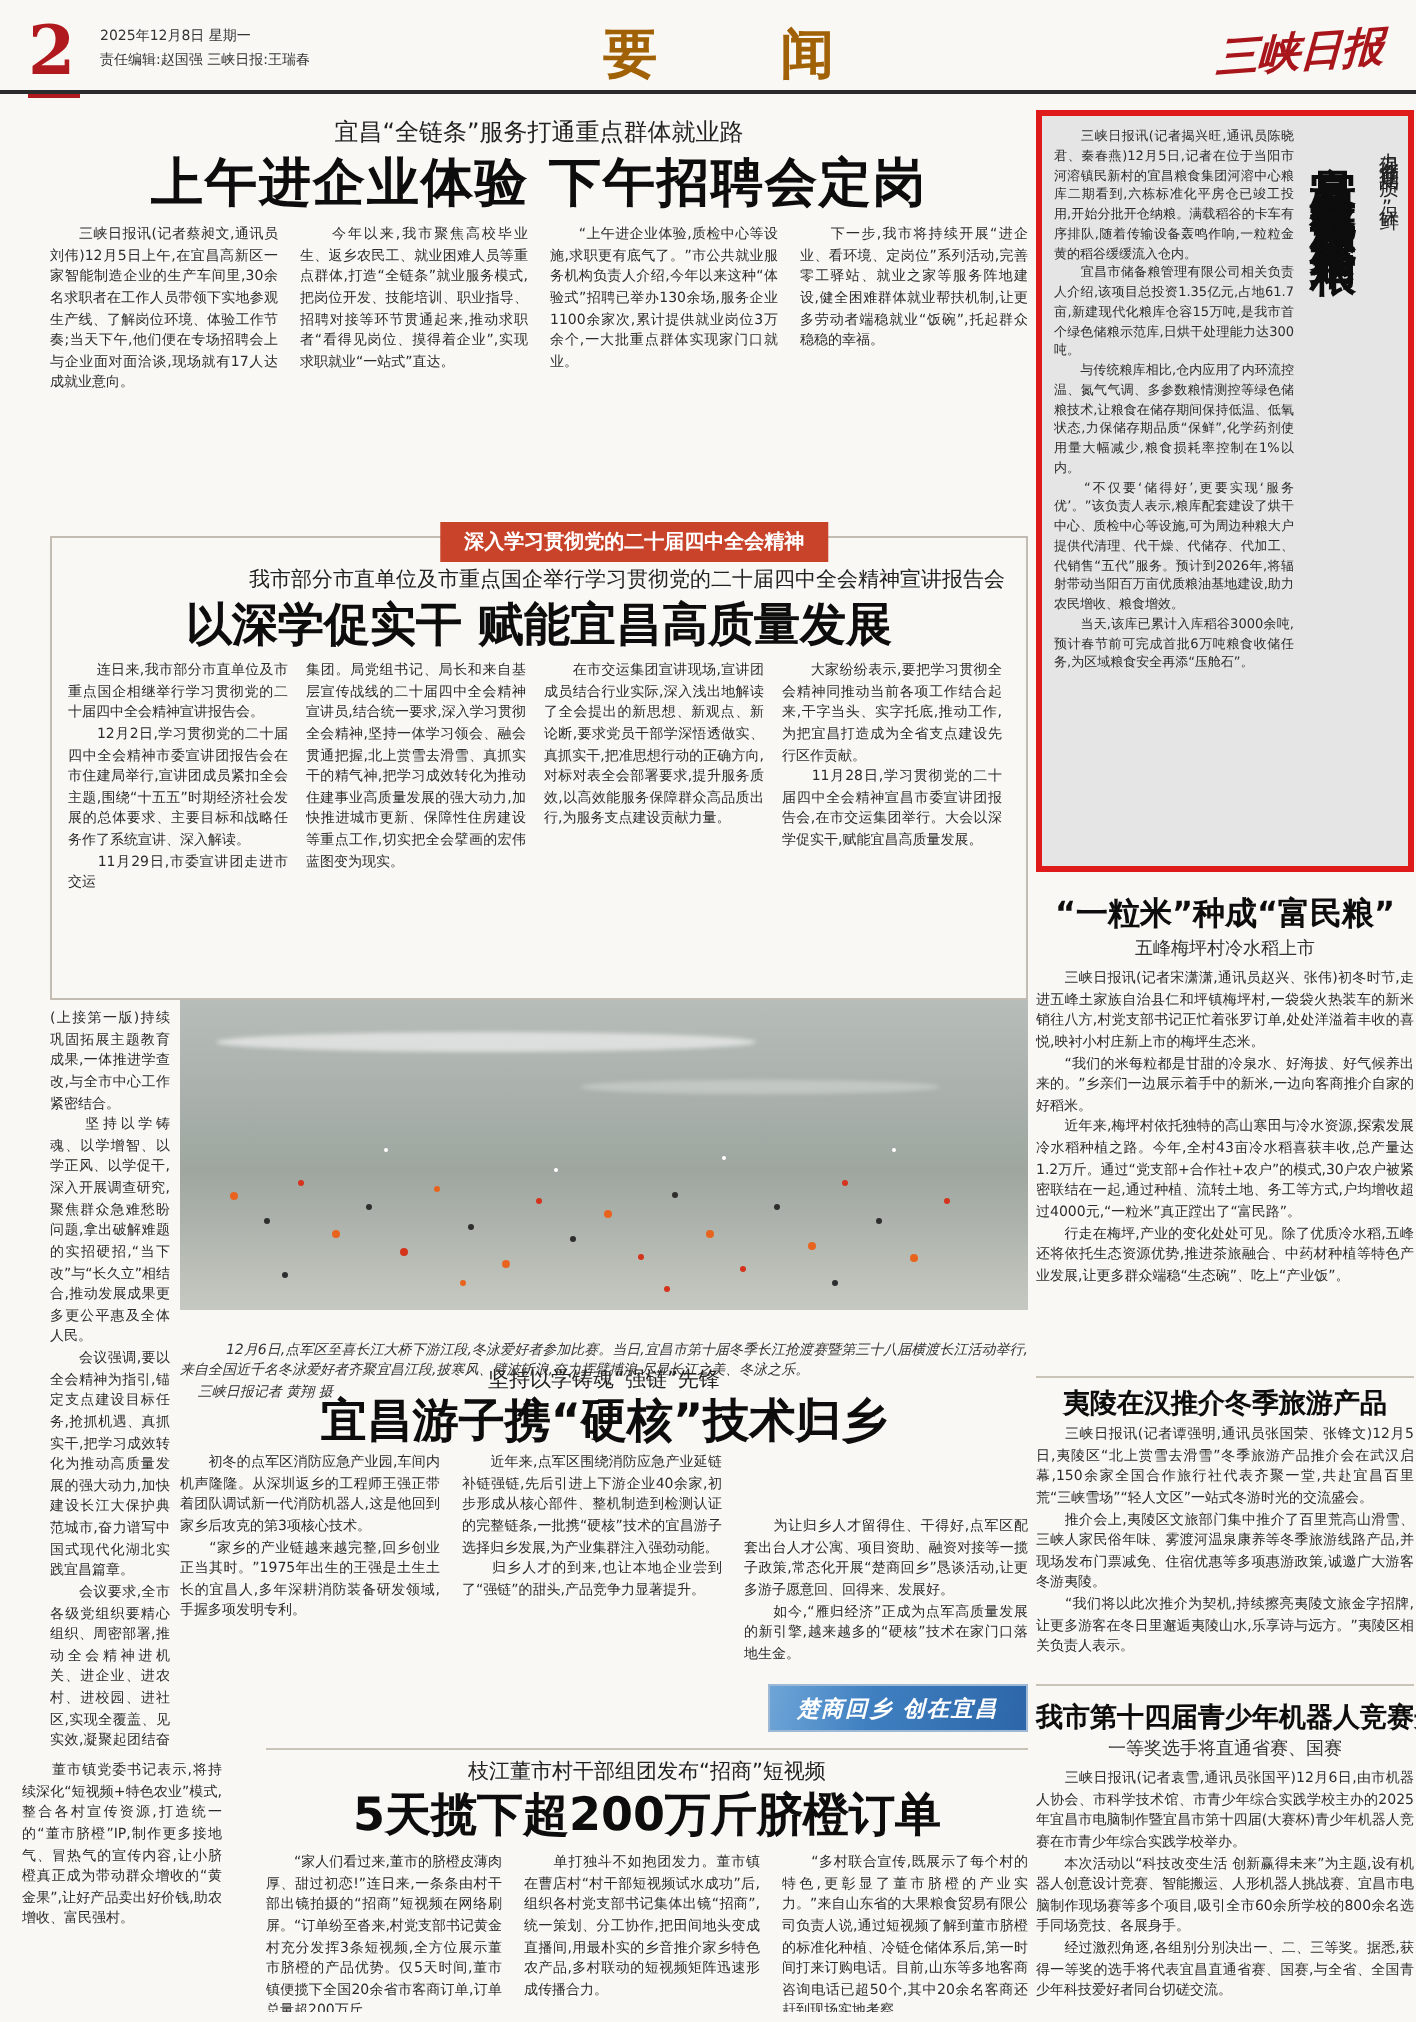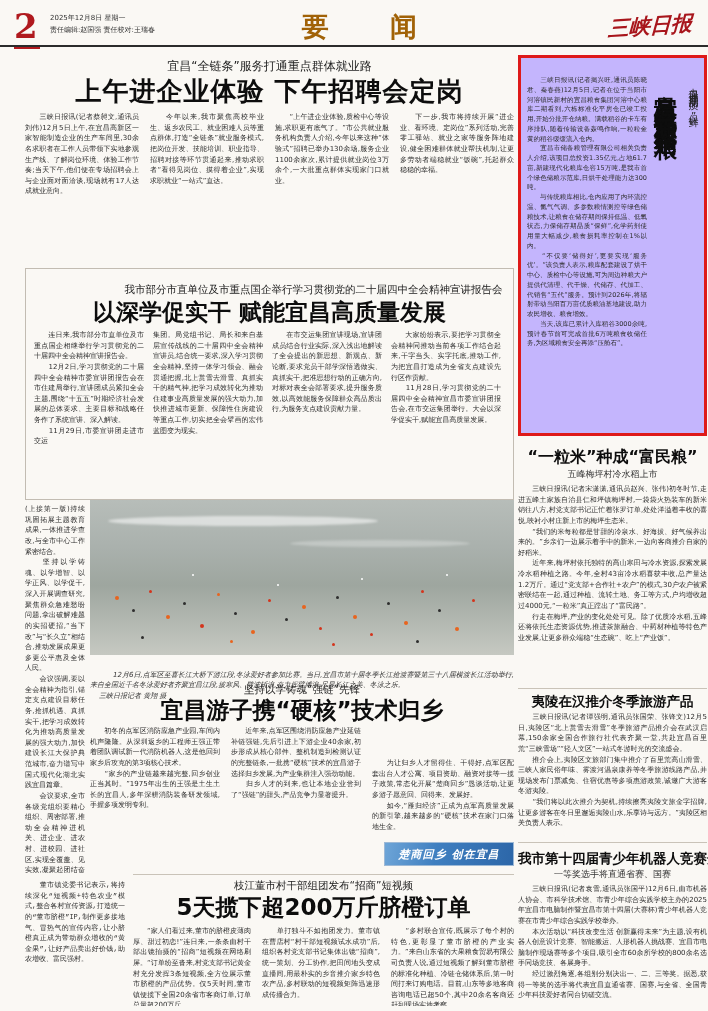--- a/index.html
+++ b/index.html
@@ -25,21 +25,21 @@
   .headline-md { font:bold 16px "DejaVu Sans", sans-serif; color:#0d0d0d; text-align:center; white-space:nowrap; }
   .headline-sm { font:bold 13.5px "DejaVu Sans", sans-serif; color:#0d0d0d; text-align:center; white-space:nowrap; }
   .subhead { font-size:9px; color:#333; text-align:center; white-space:nowrap; }
   
   .bodytext {
     font-size:7px; line-height:1.52; text-align:justify; color:#2c2c2c;
     white-space:pre-wrap; overflow:hidden; text-justify:inter-character;
   }
   .bodytext-xs { font-size:6.5px; line-height:1.5; }
   
-  .grain-box { border:3px solid #de1a1a; background:#c4b5fd; display:flex; flex-direction:row; padding:18px 4px 6px 6px; gap:4px; }
+  .grain-box { border:3px solid #de1a1a; background:#e5e5e5; display:flex; flex-direction:row; padding:6px 4px 6px 6px; gap:4px; }
   .grain-body { flex:1; }
   .vert { writing-mode:vertical-rl; text-orientation:upright; }
   .grain-headline { font:bold 23px "DejaVu Sans", sans-serif; color:#0d0d0d; letter-spacing:3px; }
   .grain-kicker { font-size:10px; color:#222; letter-spacing:2px; padding-top:4px; }
   
   .study-box { border:1px solid #c2bcb2; }
   .banner { background:#c8432a; color:#fff; font:bold 10px "DejaVu Sans", sans-serif; padding:3px 12px; white-space:nowrap; }
   
   .photo { background:linear-gradient(180deg,#b7bdb9 0%,#aab1ad 30%,#9ea69f 55%,#b4b9b2 80%,#c6c9c2 100%); overflow:hidden; }
   .wave { position:absolute; background:rgba(255,255,255,.55); border-radius:50%; filter:blur(1px); }
@@ -59,21 +59,21 @@
 <body>
 
 <div class="page">
 
   <div class="abs" style="left:14px; top:6px;">
     <div class="pagenum">2</div>
     <div class="pagenum-bar" style="width:26px;"></div>
   </div>
   <div class="abs dateline" style="left:50px; top:13px;">
     <div>2025年12月8日 星期一</div>
-    <div>责任编辑:赵国强 责任校对:王瑞春</div>
+    <div>责任编辑:赵国强 三峡日报:王瑞春</div>
   </div>
   <div class="abs section-title" style="left:50%; top:9px; transform:translateX(-37%);">要 闻</div>
   <div class="abs masthead" style="right:16px; top:12px;">三峡日报</div>
   <div class="abs header-rule" style="left:0; top:45px; width:708px;"></div>
 
   <div class="abs kicker" style="left:25px; top:58px; width:489px;">宜昌“全链条”服务打通重点群体就业路</div>
   <div class="abs headline-xl" style="left:25px; top:74px; width:489px;">上午进企业体验 下午招聘会定岗</div>
   <div class="abs bodytext" style="left:25px;  top:112px; width:114px; height:146px;">　　三峡日报讯(记者蔡昶文,通讯员刘伟)12月5日上午,在宜昌高新区一家智能制造企业的生产车间里,30余名求职者在工作人员带领下实地参观生产线、了解岗位环境、体验工作节奏;当天下午,他们便在专场招聘会上与企业面对面洽谈,现场就有17人达成就业意向。</div>
   <div class="abs bodytext" style="left:150px; top:112px; width:114px; height:146px;">　　今年以来,我市聚焦高校毕业生、返乡农民工、就业困难人员等重点群体,打造“全链条”就业服务模式,把岗位开发、技能培训、职业指导、招聘对接等环节贯通起来,推动求职者“看得见岗位、摸得着企业”,实现求职就业“一站式”直达。</div>
   <div class="abs bodytext" style="left:275px; top:112px; width:114px; height:146px;">　　“上午进企业体验,质检中心等设施,求职更有底气了。”市公共就业服务机构负责人介绍,今年以来这种“体验式”招聘已举办130余场,服务企业1100余家次,累计提供就业岗位3万余个,一大批重点群体实现家门口就业。</div>
@@ -83,20 +83,21 @@
     <div class="grain-body bodytext bodytext-xs">　　三峡日报讯(记者揭兴旺,通讯员陈晓君、秦春燕)12月5日,记者在位于当阳市河溶镇民新村的宜昌粮食集团河溶中心粮库二期看到,六栋标准化平房仓已竣工投用,开始分批开仓纳粮。满载稻谷的卡车有序排队,随着传输设备轰鸣作响,一粒粒金黄的稻谷缓缓流入仓内。
 　　宜昌市储备粮管理有限公司相关负责人介绍,该项目总投资1.35亿元,占地61.7亩,新建现代化粮库仓容15万吨,是我市首个绿色储粮示范库,日烘干处理能力达300吨。
 　　与传统粮库相比,仓内应用了内环流控温、氮气气调、多参数粮情测控等绿色储粮技术,让粮食在储存期间保持低温、低氧状态,力保储存期品质“保鲜”,化学药剂使用量大幅减少,粮食损耗率控制在1%以内。
 　　“不仅要‘储得好’,更要实现‘服务优’。”该负责人表示,粮库配套建设了烘干中心、质检中心等设施,可为周边种粮大户提供代清理、代干燥、代储存、代加工、代销售“五代”服务。预计到2026年,将辐射带动当阳百万亩优质粮油基地建设,助力农民增收、粮食增效。
 　　当天,该库已累计入库稻谷3000余吨,预计春节前可完成首批6万吨粮食收储任务,为区域粮食安全再添“压舱石”。</div>
     <div class="vert grain-headline">宜昌首个绿色储粮示范库开仓纳粮</div>
     <div class="vert grain-kicker">力保储存期品质“保鲜”</div>
   </div>
 
   <div class="abs study-box" style="left:25px; top:268px; width:489px; height:232px;"></div>
+  <div class="abs banner" style="left:50%; top:261px; transform:translateX(-69%);">深入学习贯彻党的二十届四中全会精神</div>
   <div class="abs kicker-sm" style="left:25px; top:283px; width:577px;">我市部分市直单位及市重点国企举行学习贯彻党的二十届四中全会精神宣讲报告会</div>
   <div class="abs headline-lg" style="left:25px; top:297px; width:489px;">以深学促实干 赋能宜昌高质量发展</div>
   <div class="abs bodytext" style="left:34px;  top:330px; width:110px; height:163px;">　　连日来,我市部分市直单位及市重点国企相继举行学习贯彻党的二十届四中全会精神宣讲报告会。
 　　12月2日,学习贯彻党的二十届四中全会精神市委宣讲团报告会在市住建局举行,宣讲团成员紧扣全会主题,围绕“十五五”时期经济社会发展的总体要求、主要目标和战略任务作了系统宣讲、深入解读。
 　　11月29日,市委宣讲团走进市交运</div>
   <div class="abs bodytext" style="left:153px; top:330px; width:110px; height:163px;">集团。局党组书记、局长和来自基层宣传战线的二十届四中全会精神宣讲员,结合统一要求,深入学习贯彻全会精神,坚持一体学习领会、融会贯通把握,北上赏雪去滑雪、真抓实干的精气神,把学习成效转化为推动住建事业高质量发展的强大动力,加快推进城市更新、保障性住房建设等重点工作,切实把全会擘画的宏伟蓝图变为现实。</div>
   <div class="abs bodytext" style="left:272px; top:330px; width:110px; height:163px;">　　在市交运集团宣讲现场,宣讲团成员结合行业实际,深入浅出地解读了全会提出的新思想、新观点、新论断,要求党员干部学深悟透做实、真抓实干,把准思想行动的正确方向,对标对表全会部署要求,提升服务质效,以高效能服务保障群众高品质出行,为服务支点建设贡献力量。</div>
   <div class="abs bodytext" style="left:391px; top:330px; width:110px; height:163px;">　　大家纷纷表示,要把学习贯彻全会精神同推动当前各项工作结合起来,干字当头、实字托底,推动工作,为把宜昌打造成为全省支点建设先行区作贡献。
 　　11月28日,学习贯彻党的二十届四中全会精神宣昌市委宣讲团报告会,在市交运集团举行。大会以深学促实干,赋能宜昌高质量发展。</div>
 
@@ -156,21 +157,21 @@
 　　如今,“雁归经济”正成为点军高质量发展的新引擎,越来越多的“硬核”技术在家门口落地生金。</div>
   <div class="abs badge-blue" style="left:384px; top:842px; width:130px; height:24px;">楚商回乡 创在宜昌</div>
 
   <div class="abs divider" style="left:133px; top:874px; width:381px;"></div>
   <div class="abs kicker-sm" style="left:133px; top:879px; width:381px;">枝江董市村干部组团发布“招商”短视频</div>
   <div class="abs headline-lg" style="left:133px; top:892px; width:381px;">5天揽下超200万斤脐橙订单</div>
   <div class="abs bodytext" style="left:133px; top:926px; width:118px; height:80px;">　　“家人们看过来,董市的脐橙皮薄肉厚、甜过初恋!”连日来,一条条由村干部出镜拍摄的“招商”短视频在网络刷屏。“订单纷至沓来,村党支部书记黄金村充分发挥3条短视频,全方位展示董市脐橙的产品优势。仅5天时间,董市镇便揽下全国20余省市客商订单,订单总量超200万斤。</div>
   <div class="abs bodytext" style="left:262px; top:926px; width:118px; height:80px;">　　单打独斗不如抱团发力。董市镇在曹店村“村干部短视频试水成功”后,组织各村党支部书记集体出镜“招商”,统一策划、分工协作,把田间地头变成直播间,用最朴实的乡音推介家乡特色农产品,多村联动的短视频矩阵迅速形成传播合力。</div>
   <div class="abs bodytext" style="left:391px; top:926px; width:123px; height:80px;">　　“多村联合宣传,既展示了每个村的特色,更彰显了董市脐橙的产业实力。”来自山东省的大果粮食贸易有限公司负责人说,通过短视频了解到董市脐橙的标准化种植、冷链仓储体系后,第一时间打来订购电话。目前,山东等多地客商咨询电话已超50个,其中20余名客商还赶到现场实地考察。</div>
 
-  <div class="abs bodytext" style="left:25px; top:880px; width:100px; height:126px;font-family:Liberation Mono, monospace;">　　董市镇党委书记表示,将持续深化“短视频+特色农业”模式,整合各村宣传资源,打造统一的“董市脐橙”IP,制作更多接地气、冒热气的宣传内容,让小脐橙真正成为带动群众增收的“黄金果”,让好产品卖出好价钱,助农增收、富民强村。</div>
+  <div class="abs bodytext" style="left:11px; top:880px; width:100px; height:126px;">　　董市镇党委书记表示,将持续深化“短视频+特色农业”模式,整合各村宣传资源,打造统一的“董市脐橙”IP,制作更多接地气、冒热气的宣传内容,让小脐橙真正成为带动群众增收的“黄金果”,让好产品卖出好价钱,助农增收、富民强村。</div>
 
   <div class="abs headline-md" style="left:518px; top:447px; width:189px;">“一粒米”种成“富民粮”</div>
   <div class="abs subhead" style="left:518px; top:468px; width:189px;">五峰梅坪村冷水稻上市</div>
   <div class="abs bodytext" style="left:518px; top:484px; width:189px; height:200px;">　　三峡日报讯(记者宋潇潇,通讯员赵兴、张伟)初冬时节,走进五峰土家族自治县仁和坪镇梅坪村,一袋袋火热装车的新米销往八方,村党支部书记正忙着张罗订单,处处洋溢着丰收的喜悦,映衬小村庄新上市的梅坪生态米。
 　　“我们的米每粒都是甘甜的冷泉水、好海拔、好气候养出来的。”乡亲们一边展示着手中的新米,一边向客商推介自家的好稻米。
 　　近年来,梅坪村依托独特的高山寒田与冷水资源,探索发展冷水稻种植之路。今年,全村43亩冷水稻喜获丰收,总产量达1.2万斤。通过“党支部+合作社+农户”的模式,30户农户被紧密联结在一起,通过种植、流转土地、务工等方式,户均增收超过4000元,“一粒米”真正蹚出了“富民路”。
 　　行走在梅坪,产业的变化处处可见。除了优质冷水稻,五峰还将依托生态资源优势,推进茶旅融合、中药材种植等特色产业发展,让更多群众端稳“生态碗”、吃上“产业饭”。</div>
 
   <div class="abs divider" style="left:518px; top:688px; width:189px;"></div>
   <div class="abs headline-sm" style="left:518px; top:693px; width:189px;">夷陵在汉推介冬季旅游产品</div>

